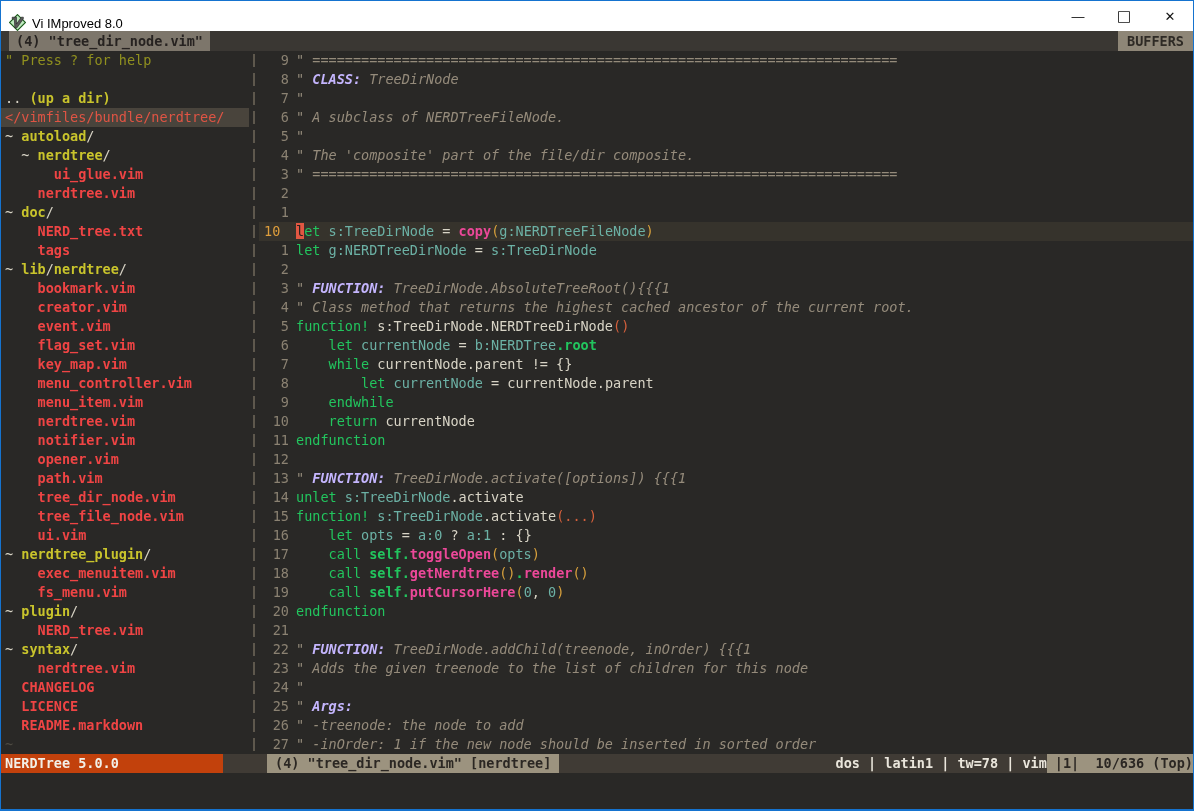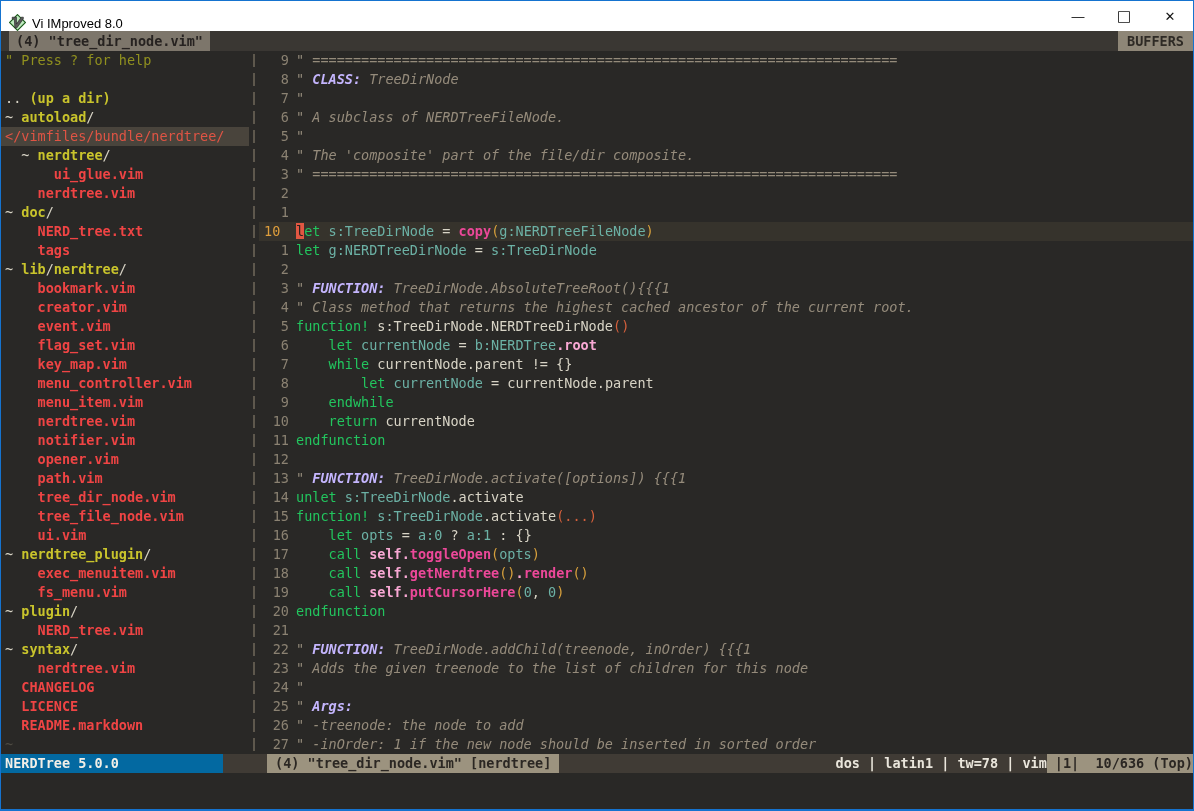--- a/index.html
+++ b/index.html
@@ -39,32 +39,32 @@
   .code{white-space:pre;color:#d8d4c6;}
   
   .t-c{color:#958b7b;font-style:italic;}
   .t-cb{color:#c4b5fd;font-style:italic;font-weight:bold;}
   .t-k{color:#22c55e;}
   .t-v{color:#6cb1a5;}
   .t-f{color:#ec4899;font-weight:bold;}
   .t-p{color:#d7a03c;}
   .t-d{color:#d5603c;}
   .t-n{color:#d8d4c6;}
-  .t-nb{color:#f9a8d4;font-weight:bold;}
+  .t-nb{color:#22c55e;font-weight:bold;}
   .t-cur{background:#e25742;color:#2a2220;}
   .t-h{color:#90901f;}
   .t-w{color:#d8d4c6;}
   .t-dir{color:#c9c42c;font-weight:bold;}
   .t-file{color:#ef4444;font-weight:bold;}
   .t-path{color:#e05444;}
   .t-nt{color:#4e4a42;}
   
   #statusline{flex:0 0 19px;height:19px;background:#403b35;display:flex;
     font-size:13.5px;line-height:19px;font-weight:bold;position:relative;}
-  #st-tree{flex:0 0 218px;background:#0369a1;color:#f2efe7;padding-left:4px;white-space:pre;}
+  #st-tree{flex:0 0 218px;background:#c2410c;color:#f2efe7;padding-left:4px;white-space:pre;}
   #st-gap{flex:0 0 44px;}
   #st-file{background:#9c937f;color:#2b2723;padding:0 8px;white-space:pre;}
   #st-mid{flex:1;}
   #st-opts{color:#eae6dc;padding-right:0;white-space:pre;font-weight:bold;}
   #st-ruler{flex:0 0 138px;background:#9c937f;color:#2b2723;padding-left:8px;white-space:pre;}
   
   #cmdline{flex:1;background:#292826;}
 </style>
 </head>
 <body>
@@ -88,22 +88,22 @@
     <span id="tab-active">(4) "tree_dir_node.vim"</span>
     <span id="tab-fill"></span>
     <span id="tab-buffers">BUFFERS</span>
   </div>
 
   <div id="content">
     <div id="tree">
         <div class="trow"><span class="t-h">" Press ? for help</span></div>
         <div class="trow"></div>
         <div class="trow"><span class="t-w">.. </span><span class="t-dir">(up a dir)</span></div>
+        <div class="trow hl"><span class="t-path">&lt;/vimfiles/bundle/nerdtree/</span></div>
         <div class="trow"><span class="t-w">~ </span><span class="t-dir">autoload</span><span class="t-w">/</span></div>
-        <div class="trow hl"><span class="t-path">&lt;/vimfiles/bundle/nerdtree/</span></div>
         <div class="trow"><span class="t-w">  ~ </span><span class="t-dir">nerdtree</span><span class="t-w">/</span></div>
         <div class="trow"><span class="t-file">      ui_glue.vim</span></div>
         <div class="trow"><span class="t-file">    nerdtree.vim</span></div>
         <div class="trow"><span class="t-w">~ </span><span class="t-dir">doc</span><span class="t-w">/</span></div>
         <div class="trow"><span class="t-file">    NERD_tree.txt</span></div>
         <div class="trow"><span class="t-file">    tags</span></div>
         <div class="trow"><span class="t-w">~ </span><span class="t-dir">lib</span><span class="t-w">/</span><span class="t-dir">nerdtree</span><span class="t-w">/</span></div>
         <div class="trow"><span class="t-file">    bookmark.vim</span></div>
         <div class="trow"><span class="t-file">    creator.vim</span></div>
         <div class="trow"><span class="t-file">    event.vim</span></div>

